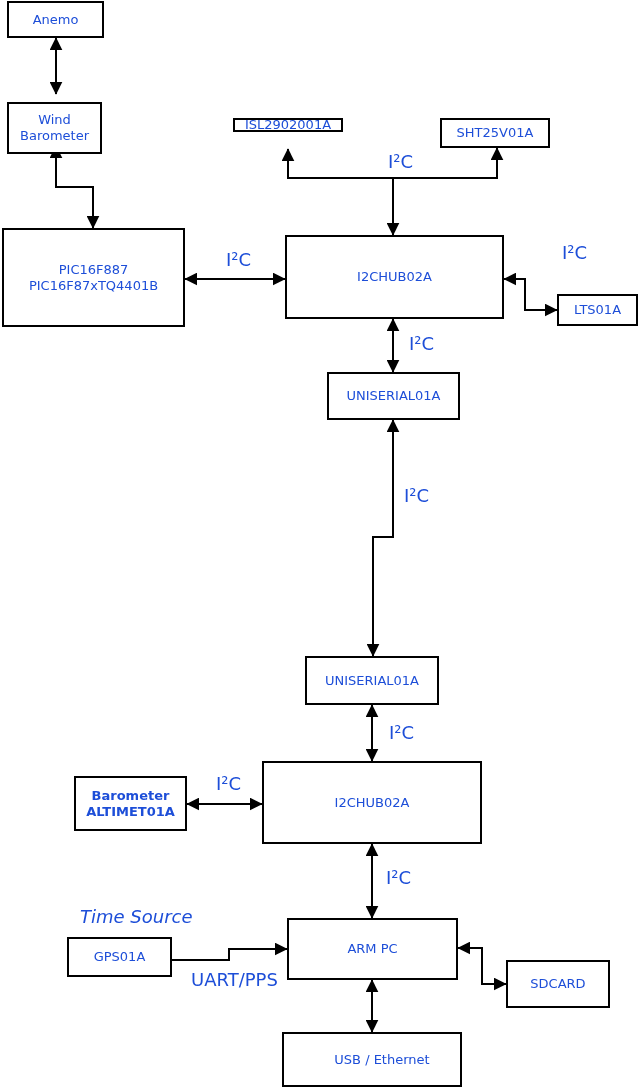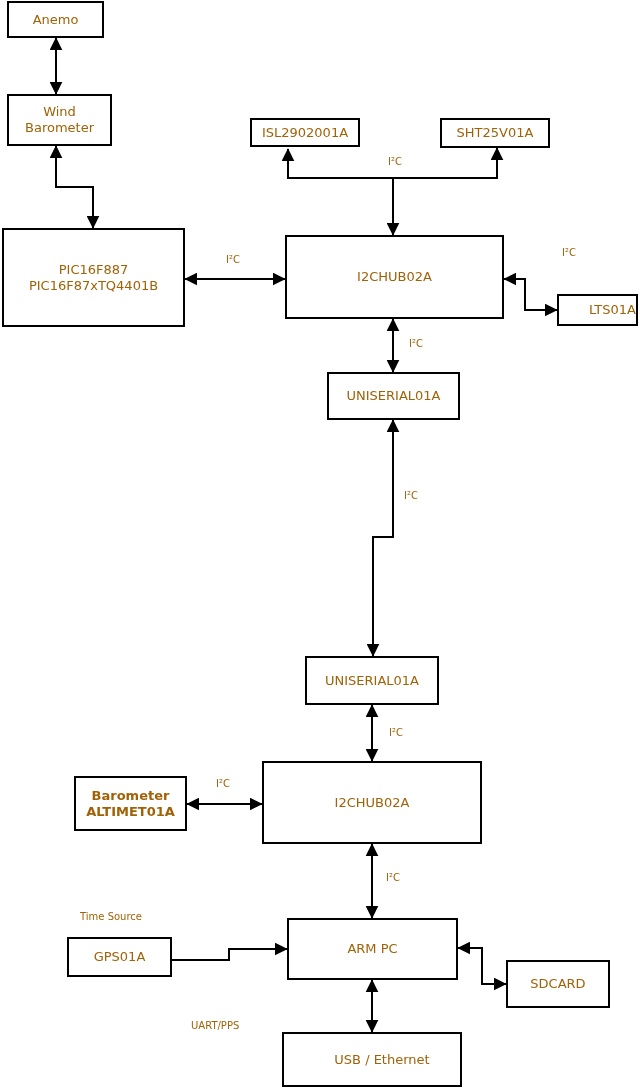--- a/index.html
+++ b/index.html
@@ -2,21 +2,21 @@
 <html><head>
 <meta charset="utf-8">
 <style>
   html, body { margin: 0; padding: 0; background: #ffffff; }
   #canvas {
     position: relative;
     width: 640px;
     height: 1089px;
     background: #ffffff;
     font-family: "DejaVu Sans", "Liberation Sans", sans-serif;
-    color: #a16207;
+    color: #1d4ed8;
     overflow: hidden;
   }
   #edges {
     position: absolute;
     left: 0; top: 0;
     width: 640px; height: 1089px;
   }
   #edges path.conn {
     fill: none;
     stroke: #000000;
@@ -31,21 +31,21 @@
     flex-direction: column;
     align-items: center;
     justify-content: center;
     text-align: center;
     font-size: 13px;
     line-height: 16px;
     white-space: nowrap;
   }
   .edge-label {
     position: absolute;
-    font-size: 10px;
+    font-size: 18px;
     line-height: 14px;
     white-space: nowrap;
   }
 </style>
 </head>
 <body>
 
 <div id="canvas">
 
   <svg id="edges" viewBox="0 0 640 1089" xmlns="http://www.w3.org/2000/svg">
@@ -67,43 +67,43 @@
     <path class="conn" d="M 372 844 L 372 918" marker-start="url(#ah)" marker-end="url(#ah)"></path>
     <path class="conn" d="M 172 960 L 229 960 L 229 949 L 287 949" marker-end="url(#ah)"></path>
     <path class="conn" d="M 458 948 L 482 948 L 482 984 L 506 984" marker-start="url(#ah)" marker-end="url(#ah)"></path>
     <path class="conn" d="M 372 980 L 372 1032" marker-start="url(#ah)" marker-end="url(#ah)"></path>
   </svg>
 
   <div class="node" style="left:7px; top:1px; width:97px; height:37px;">
     <span>Anemo</span>
   </div>
 
-  <div class="node" style="left:7px; top:94px; width:105px; height:52px;">
+  <div class="node" style="left:7px; top:102px; width:95px; height:52px;">
     <span>Wind</span>
     <span>Barometer</span>
   </div>
 
   <div class="node" style="left:2px; top:228px; width:183px; height:99px;text-align:right;">
     <span>PIC16F887</span>
     <span>PIC16F87xTQ4401B</span>
   </div>
 
-  <div class="node" style="left:250px; top:118px; width:110px; height:29px;">
+  <div class="node" style="left:233px; top:118px; width:110px; height:14px;">
     <span>ISL2902001A</span>
   </div>
 
   <div class="node" style="left:440px; top:118px; width:110px; height:30px;">
     <span>SHT25V01A</span>
   </div>
 
   <div class="node" style="left:285px; top:235px; width:219px; height:84px;">
     <span>I2CHUB02A</span>
   </div>
 
-  <div class="node" style="left:557px; top:294px; width:81px; height:32px;align-items:flex-end;">
+  <div class="node" style="left:557px; top:294px; width:81px; height:32px;">
     <span>LTS01A</span>
   </div>
 
   <div class="node" style="left:327px; top:372px; width:133px; height:48px;">
     <span>UNISERIAL01A</span>
   </div>
 
   <div class="node" style="left:305px; top:656px; width:134px; height:49px;">
     <span>UNISERIAL01A</span>
   </div>
@@ -142,17 +142,17 @@
   <div class="edge-label" style="left:409px; top:337px;">I²C</div>
 
   <div class="edge-label" style="left:404px; top:489px;">I²C</div>
 
   <div class="edge-label" style="left:389px; top:726px;">I²C</div>
 
   <div class="edge-label" style="left:216px; top:777px;">I²C</div>
 
   <div class="edge-label" style="left:386px; top:871px;">I²C</div>
 
-  <div class="edge-label" style="left:80px; top:910px;">Time Source</div>
+  <div class="edge-label" style="left:80px; top:910px;font-style:italic;">Time Source</div>
 
-  <div class="edge-label" style="left:191px; top:1019px;">UART/PPS</div>
+  <div class="edge-label" style="left:191px; top:973px;">UART/PPS</div>
 
 </div>
 
 </body></html>

